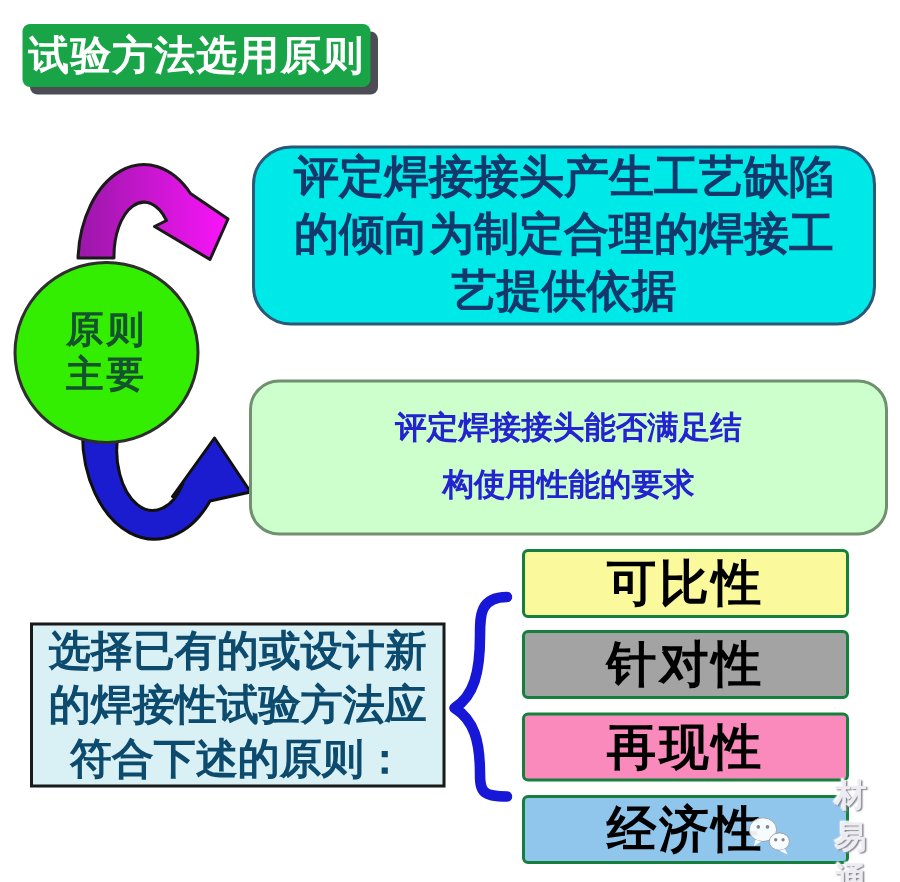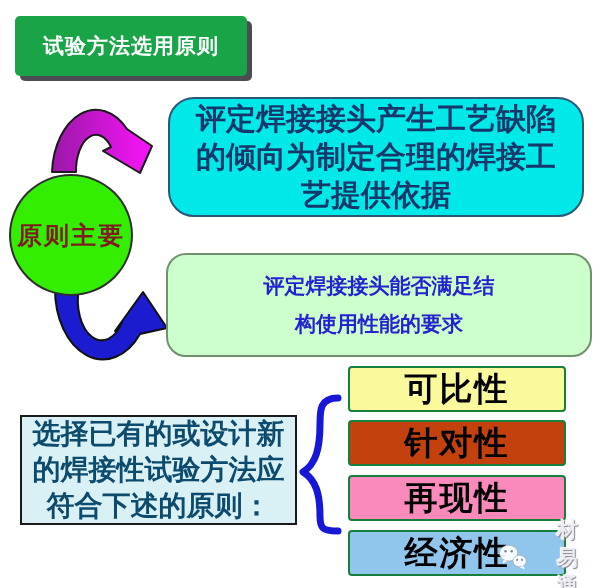--- a/index.html
+++ b/index.html
@@ -2,33 +2,33 @@
 <html><head>
 <meta charset="utf-8">
 <style>
   html,body{margin:0;padding:0;}
   .canvas{
     position:relative;width:600px;height:588px;background:#ffffff;overflow:hidden;
     font-family:"Liberation Sans",sans-serif;
   }
   
   .title-banner{
-    position:absolute;left:15px;top:16px;width:232px;height:60px;
+    position:absolute;left:15px;top:16px;width:232px;height:42px;
     background:#18A447;border-radius:5px;
     box-shadow:5px 5px 0 rgba(45,45,55,.85);
-    color:#ffffff;font-size:21px;font-weight:bold;letter-spacing:1px;
+    color:#ffffff;font-size:27px;font-weight:bold;letter-spacing:1px;
     display:flex;align-items:center;justify-content:center;
   }
   
   .principle-ellipse{
     position:absolute;left:9px;top:174px;width:124px;height:122px;
     background:#33EE00;border:2px solid #2e2e2e;border-radius:50%;
     box-sizing:border-box;
-    display:flex;flex-direction:row;align-items:center;justify-content:center;
-    color:#7f1d1d;font-size:25px;font-weight:bold;line-height:30px;letter-spacing:2px;
+    display:flex;flex-direction:column;align-items:center;justify-content:center;
+    color:#14532d;font-size:25px;font-weight:bold;line-height:30px;letter-spacing:2px;
   }
   
   .box-top{
     position:absolute;left:168px;top:97px;width:416px;height:120px;
     background:#00E9E9;border:2px solid #2B5878;border-radius:26px;
     box-sizing:border-box;
     display:flex;flex-direction:column;align-items:center;justify-content:center;
     color:#14386B;font-size:30px;font-weight:bold;line-height:38px;
   }
   
@@ -111,21 +111,21 @@
     <div>符合下述的原则：</div>
   </div>
 
   <svg class="svg-abs" style="left:294px;top:390px;" width="52" height="150" viewBox="294 390 52 150">
     <path d="M 338,398 C 320,398 320,410 320,424 C 320,448 316,464 303,472 C 316,480 320,494 320,516 C 320,528 322,531 338,531" fill="none" stroke="#1717D8" stroke-width="7" stroke-linecap="round" stroke-linejoin="round"></path>
   </svg>
 
   <div class="principle-box pb0" style="background-color: rgb(250, 250, 156);">
     <span>可比性</span>
   </div>
-  <div class="principle-box pb1" style="background-color: #c2410c; justify-content: center;">
+  <div class="principle-box pb1" style="background-color: #a3a3a3; justify-content: center;">
     <span>针对性</span>
   </div>
   <div class="principle-box pb2" style="background-color: rgb(249, 138, 187);">
     <span>再现性</span>
   </div>
   <div class="principle-box pb3" style="background-color: rgb(144, 197, 236);">
     <span>经济性</span>
   </div>
 
   <div class="watermark">

